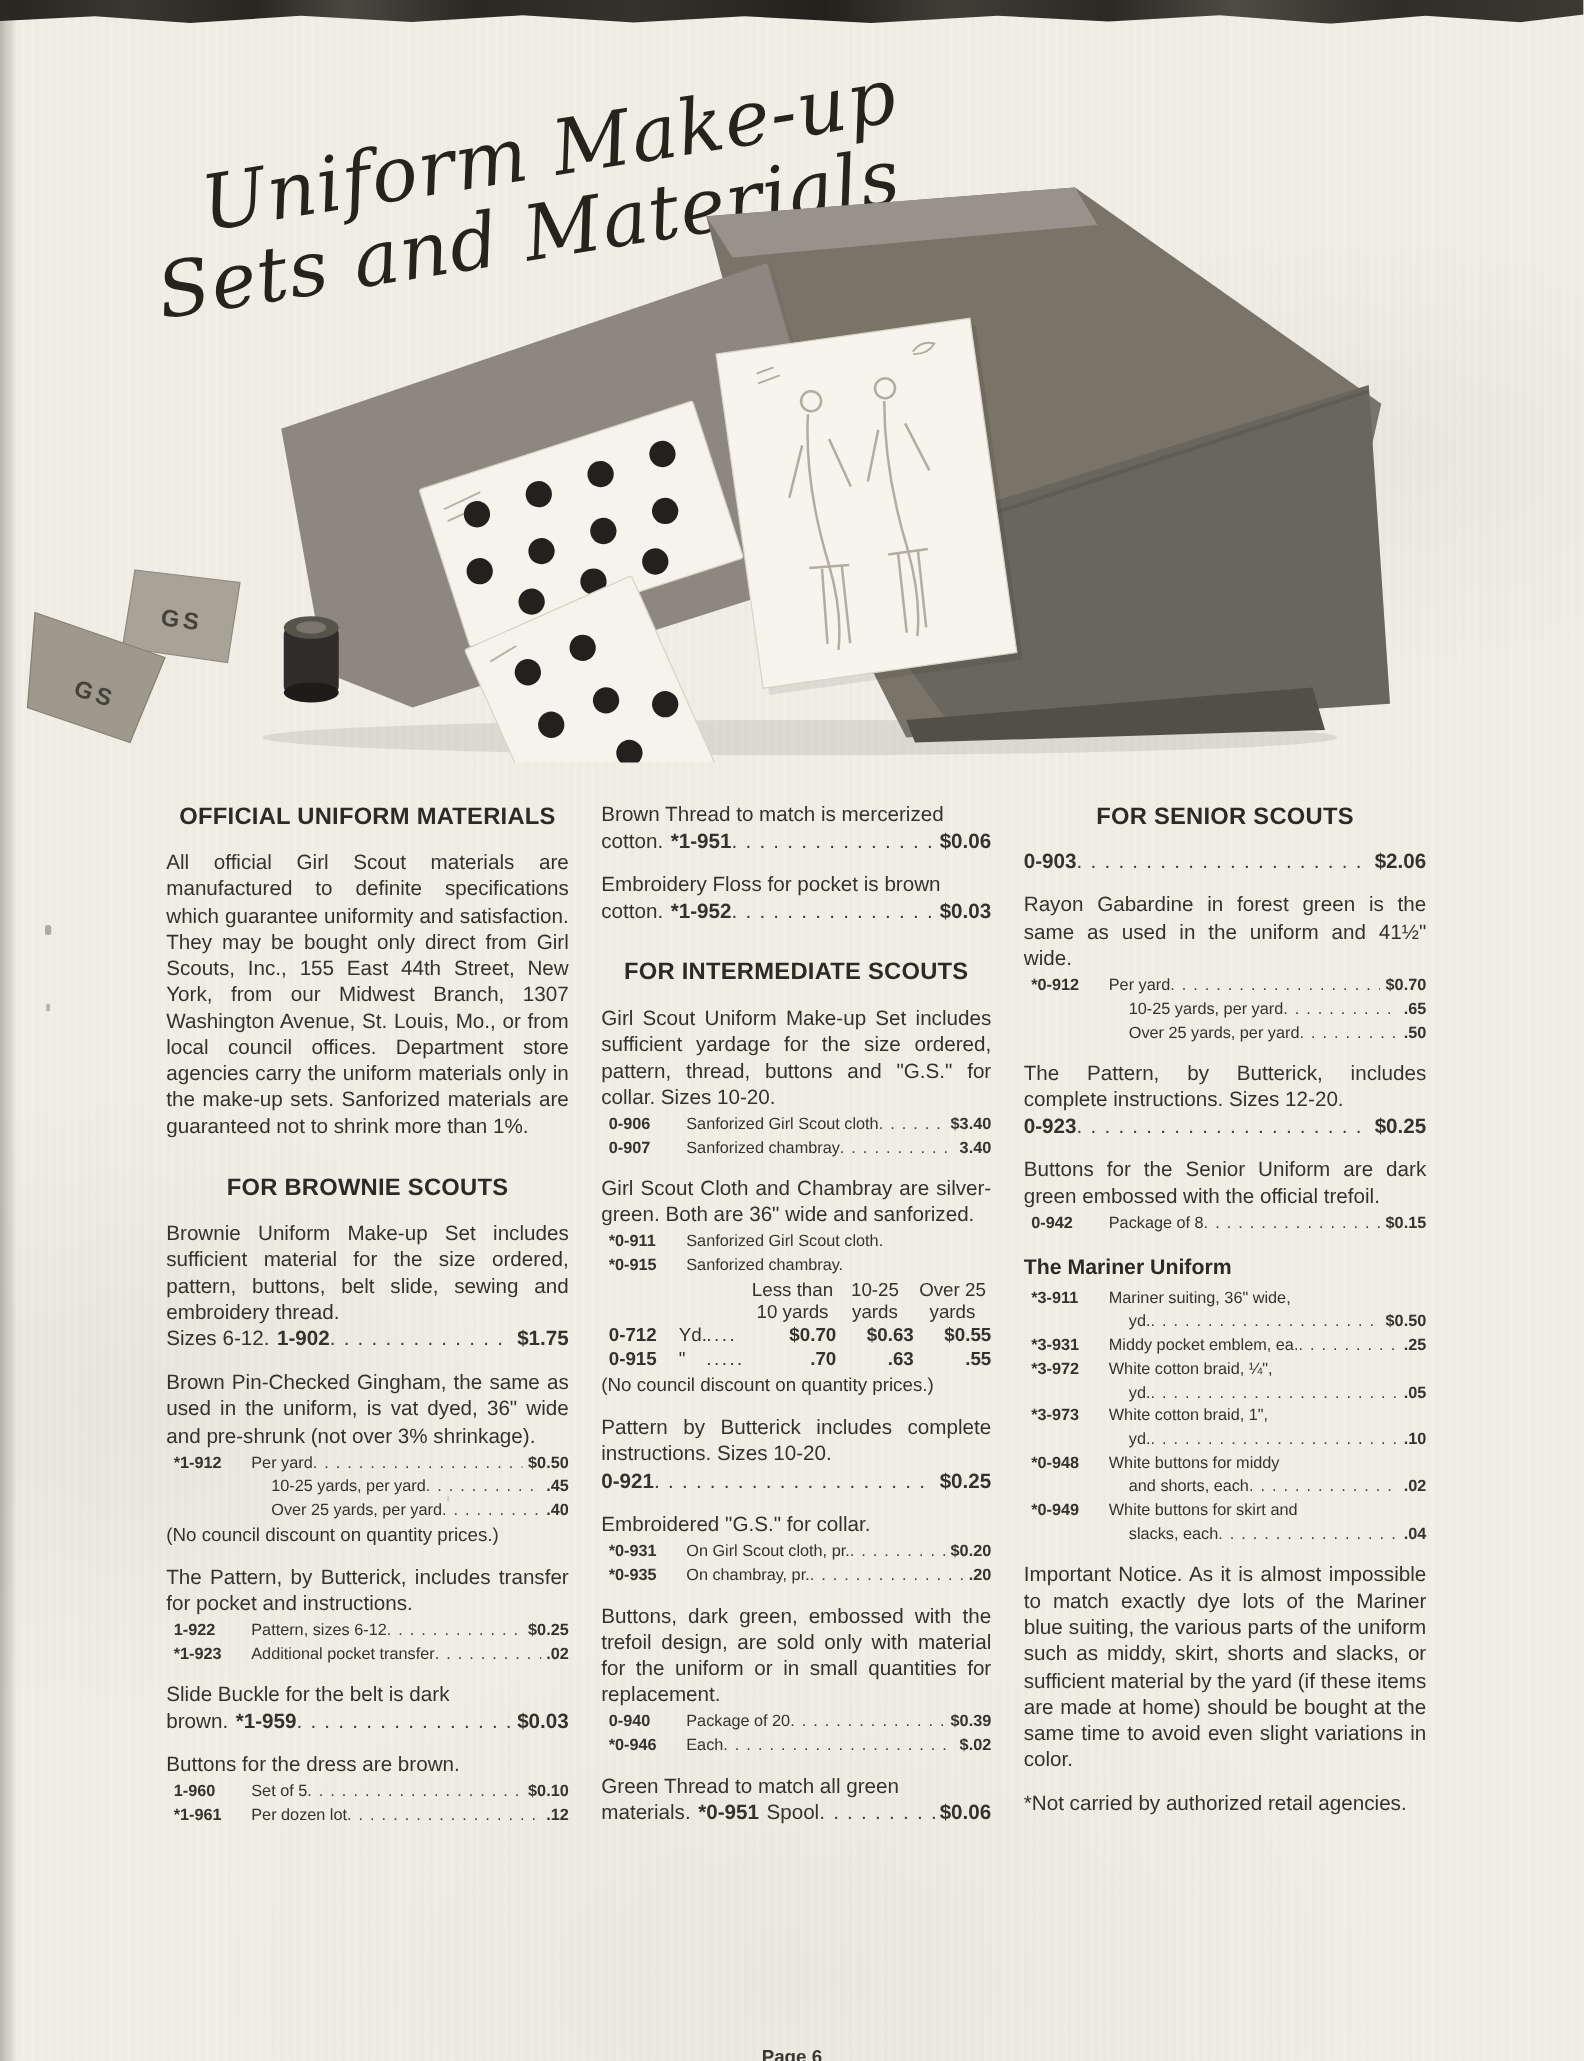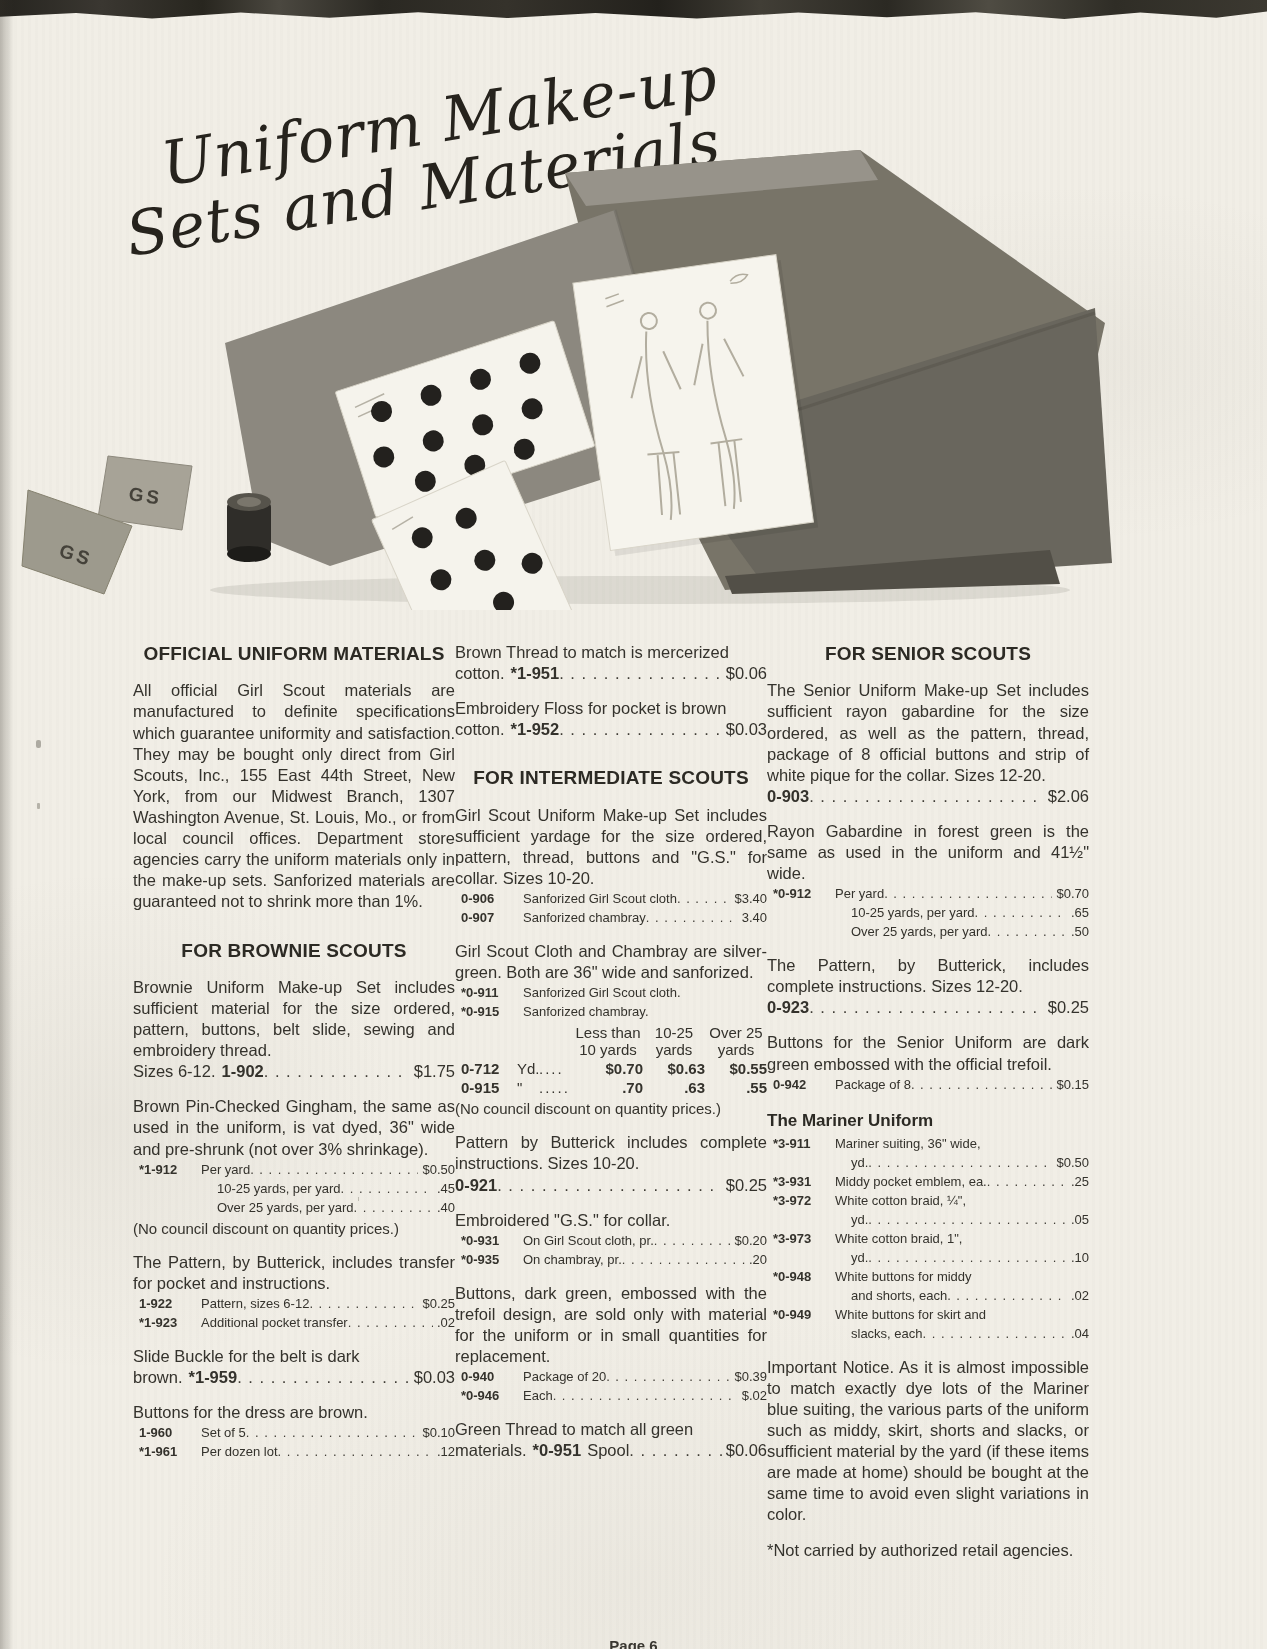--- a/index.html
+++ b/index.html
@@ -28,41 +28,41 @@
 
   .title{
     position:absolute;left:118px;top:92px;transform:rotate(-9deg);
     font-family:"DejaVu Serif",serif;font-style:italic;color:#26231d;line-height:1.05;
   }
   .title .l1{display:block;font-size:61px;margin-left:46px;letter-spacing:1px;}
   .title .l2{display:block;font-size:61px;letter-spacing:1px;}
 
   .illo{position:absolute;left:20px;top:138px;}
 
-  .columns{position:absolute;left:133px;top:642px;width:1008px;display:flex;}
+  .columns{position:absolute;left:133px;top:642px;width:1008px;display:flex;gap:26px;}
   .col{width:322px;font-size:16.5px;line-height:1.28;}
   .col.c2{width:312px;}
   .col > :first-child{margin-top:0;}
 
   .heading{font-size:19px;font-weight:700;text-align:center;letter-spacing:.2px;
     margin:26px 0 13px;color:#2c2a24;}
   .subheading{font-size:17px;font-weight:700;margin:16px 0 4px;color:#2c2a24;}
   .para{margin:14px 0 0;text-align:justify;}
   .lead{font-weight:400;}
   .row{display:flex;align-items:baseline;}
   .priceline{margin:0;}
   .pl-text{margin-right:6px;}
   .pl-desc{margin-left:6px;}
   .code{font-weight:700;white-space:nowrap;}
   .item{font-size:13px;line-height:1.38;margin:1px 0;}
   .item .code{min-width:62px;padding-left:6px;}
   .item.sub .desc{padding-left:16px;}
   .dots{flex:1;overflow:hidden;white-space:nowrap;min-width:12px;color:#3f3c35;}
   .dots::after{content:". . . . . . . . . . . . . . . . . . . . . . . . . . . . . . . . . . . . . . . .";letter-spacing:1px;}
-  .price{font-weight:400;white-space:nowrap;margin-left:4px;}
+  .price{font-weight:700;white-space:nowrap;margin-left:4px;}
   .note{font-size:15px;margin:2px 0 0;}
   .ptable{font-size:15px;margin:4px 0 0;}
   .hrow,.drow{display:grid;grid-template-columns:58px 26px minmax(10px,1fr) 70px 62px 62px;align-items:baseline;}
   .hcell{text-align:center;line-height:1.12;}
   .drow .code{padding-left:6px;}
   .unit{padding-left:4px;}
   .tdots{letter-spacing:2px;overflow:hidden;white-space:nowrap;}
   .pcell{text-align:right;font-weight:700;}
 
   .footer{position:absolute;top:1637px;left:0;right:0;text-align:center;
@@ -338,21 +338,20 @@
         <div class="row priceline">
           <span class="pl-text">materials.</span>
           <span class="code">*0-951</span>
           <span class="pl-desc">Spool</span>
           <span class="dots"></span>
           <span class="price">$0.06</span>
         </div>
       </div>
     <div class="col c3">
         <h3 class="heading">FOR SENIOR SCOUTS</h3>
-        <p class="para"><span class="lead">The Senior Uniform Make-up Set</span> <span>includes sufficient rayon gabardine for the size ordered, as well as the pattern, thread, package of 8 official buttons and strip of white pique for the collar. Sizes 12-20.</span></p>
         <div class="row priceline">
           <span class="code">0-903</span>
           <span class="dots"></span>
           <span class="price">$2.06</span>
         </div>
         <p class="para"><span class="lead">Rayon Gabardine</span> <span>in forest green is the same as used in the uniform and 41½" wide.</span></p>
         <div class="row item">
           <span class="code">*0-912</span>
           <span class="desc">Per yard</span>
           <span class="dots"></span>

